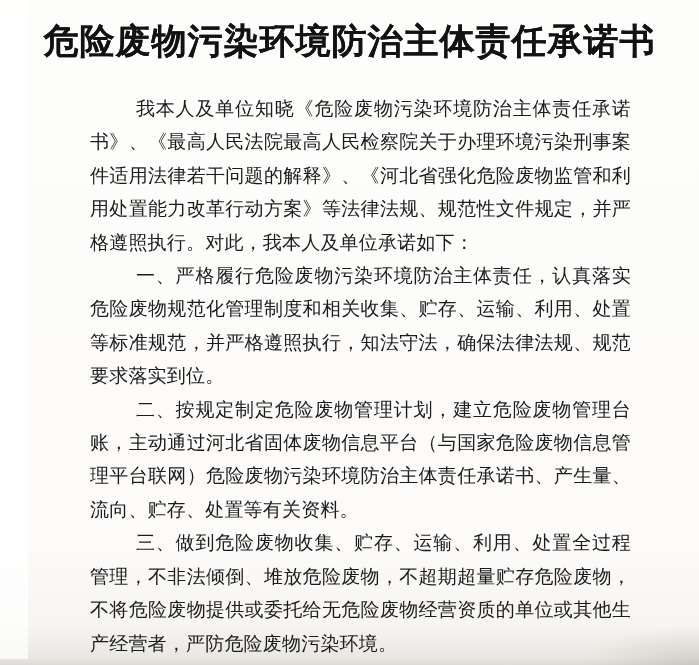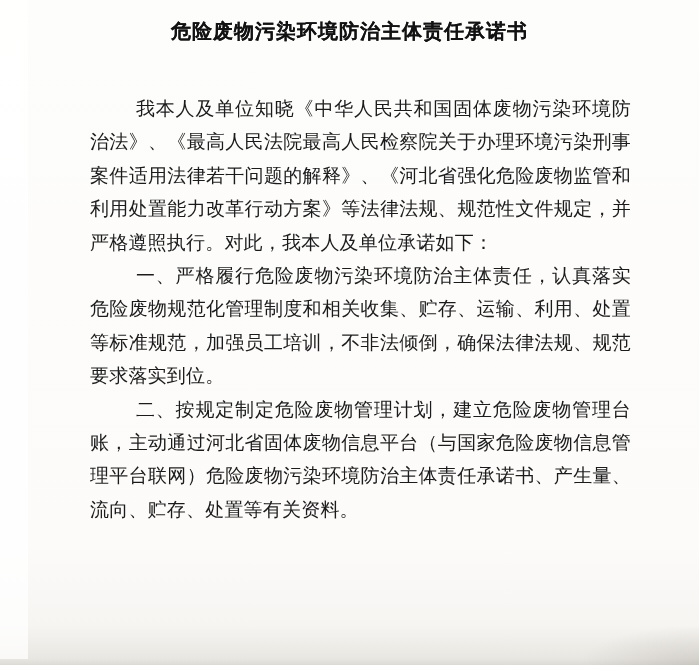--- a/index.html
+++ b/index.html
@@ -33,21 +33,21 @@
     width: 120px; height: 40px;
     background: radial-gradient(ellipse at 100% 100%, rgba(150,145,138,0.28), rgba(150,145,138,0) 70%);
     pointer-events: none;
   }
   .doc-title {
     position: absolute;
     top: 18px;
     left: 0;
     width: 100%;
     text-align: center;
-    font-size: 20px;
+    font-size: 35px;
     font-weight: bold;
     letter-spacing: 1px;
     color: #121212;
     text-shadow: 0 0 0.5px #222;
     margin: 0;
   }
   .doc-body {
     position: absolute;
     top: 92px;
     left: 90px;
@@ -65,17 +65,18 @@
     word-break: break-all;
   }
 </style>
 </head>
 <body>
 
 <div class="page">
   <h1 class="doc-title">危险废物污染环境防治主体责任承诺书</h1>
 
   <div class="doc-body">
-    <p>我本人及单位知晓《中华人民共和国固体废物污染环境防治法》、《最高人民法院最高人民检察院关于办理环境污染刑事案件适用法律若干问题的解释》、《河北省强化危险废物监管和利用处置能力改革行动方案》等法律法规、规范性文件规定，并严格遵照执行。对此，我本人及单位承诺如下：</p>
-    <p>一、严格履行危险废物污染环境防治主体责任，认真落实危险废物规范化管理制度和相关收集、贮存、运输、利用、处置等标准规范，加强员工培训，不非法倾倒，确保法律法规、规范要求落实到位。</p>
+    <p>我本人及单位知晓《危险废物污染环境防治主体责任承诺书》、《最高人民法院最高人民检察院关于办理环境污染刑事案件适用法律若干问题的解释》、《河北省强化危险废物监管和利用处置能力改革行动方案》等法律法规、规范性文件规定，并严格遵照执行。对此，我本人及单位承诺如下：</p>
+    <p>一、严格履行危险废物污染环境防治主体责任，认真落实危险废物规范化管理制度和相关收集、贮存、运输、利用、处置等标准规范，并严格遵照执行，知法守法，确保法律法规、规范要求落实到位。</p>
     <p>二、按规定制定危险废物管理计划，建立危险废物管理台账，主动通过河北省固体废物信息平台（与国家危险废物信息管理平台联网）危险废物污染环境防治主体责任承诺书、产生量、流向、贮存、处置等有关资料。</p>
+    <p>三、做到危险废物收集、贮存、运输、利用、处置全过程管理，不非法倾倒、堆放危险废物，不超期超量贮存危险废物，不将危险废物提供或委托给无危险废物经营资质的单位或其他生产经营者，严防危险废物污染环境。</p>
   </div>
 </div>
 
 </body></html>

